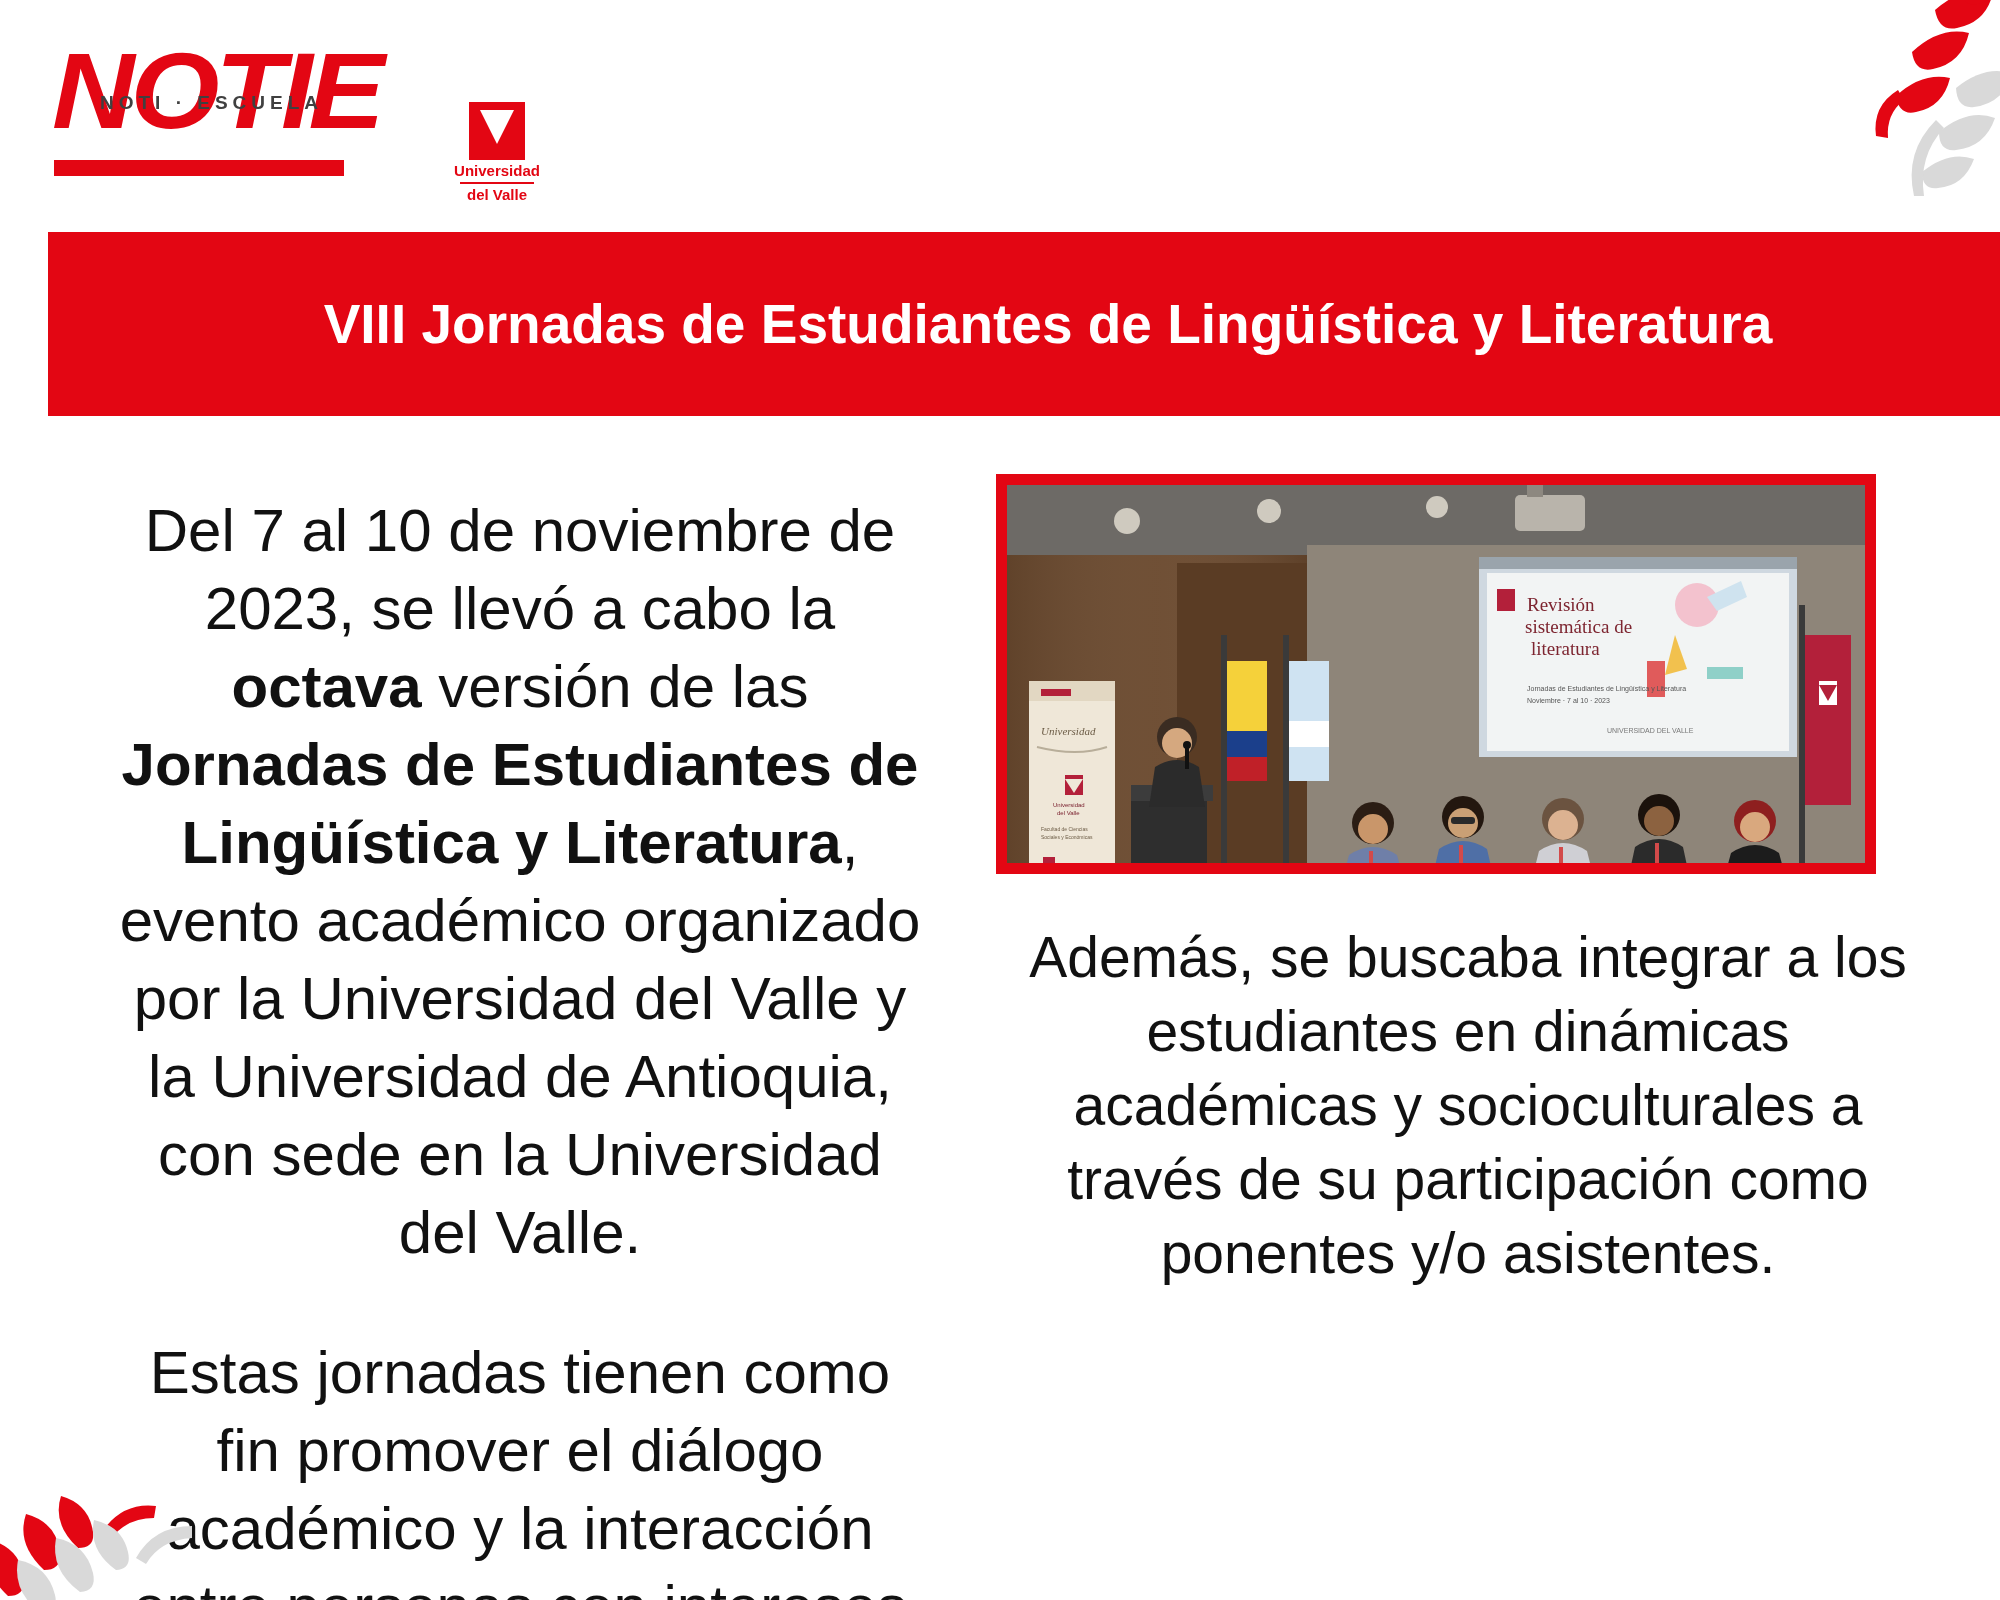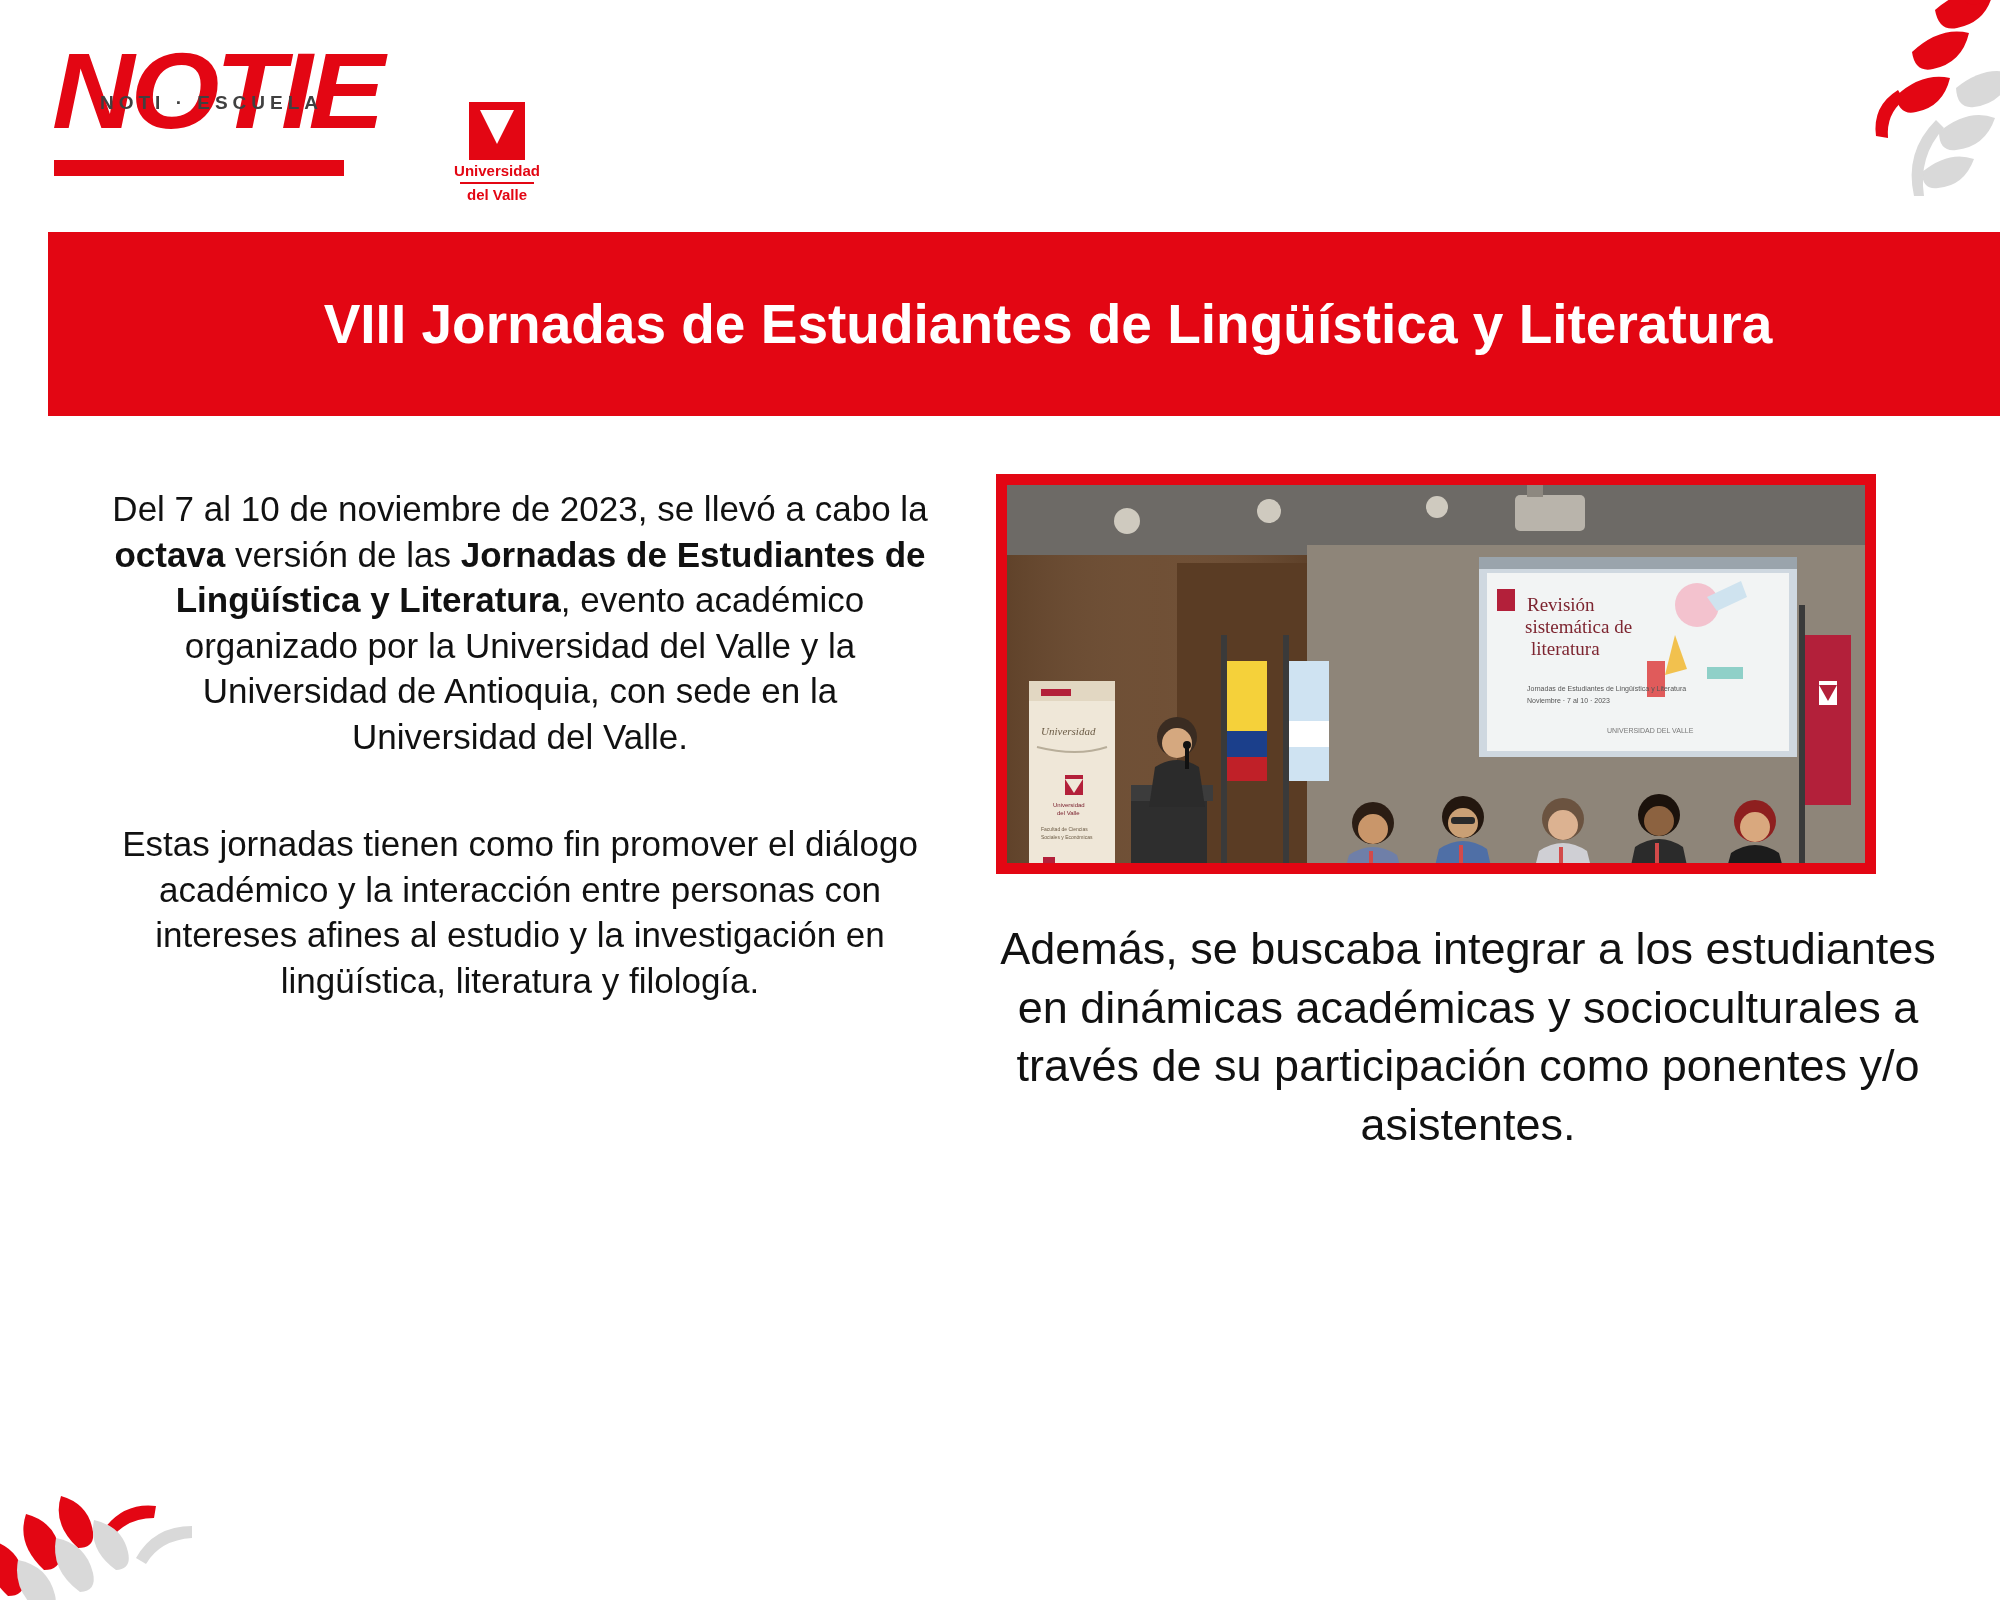--- a/index.html
+++ b/index.html
@@ -153,25 +153,25 @@
     width: 900px;
     padding: 0 20px 0 40px;
     box-sizing: border-box;
   }
   .col-right {
     flex: 1;
     padding-left: 36px;
     box-sizing: border-box;
   }
   .para {
-    font-size: 35px;
+    font-size: 60px;
     line-height: 1.30;
     color: #111111;
     text-align: center;
-    margin: 12px;
+    margin: 18px;
   }
   .para.second {
     margin-top: 62px;
   }
   .para b { font-weight: bold; }
 
   .photo-frame {
     border: 11px solid #e30613;
     width: 880px;
     height: 400px;
@@ -179,21 +179,21 @@
     overflow: hidden;
     position: relative;
     background: #fde047;
   }
   .photo {
     position: absolute;
     inset: 0;
   }
   .caption {
     margin-top: 46px;
-    font-size: 45px;
+    font-size: 57px;
     line-height: 1.30;
     text-align: center;
     color: #111111;
   }
 </style>
 </head>
 <body>
 
 <div class="header">
 

